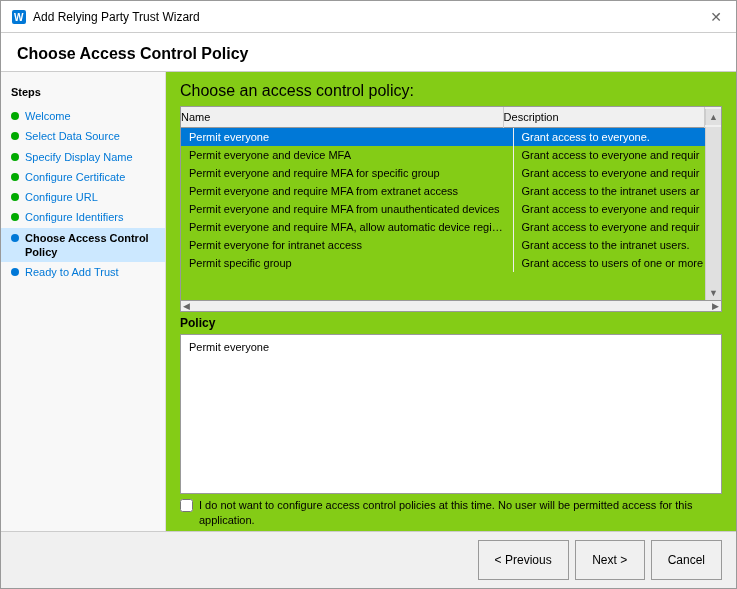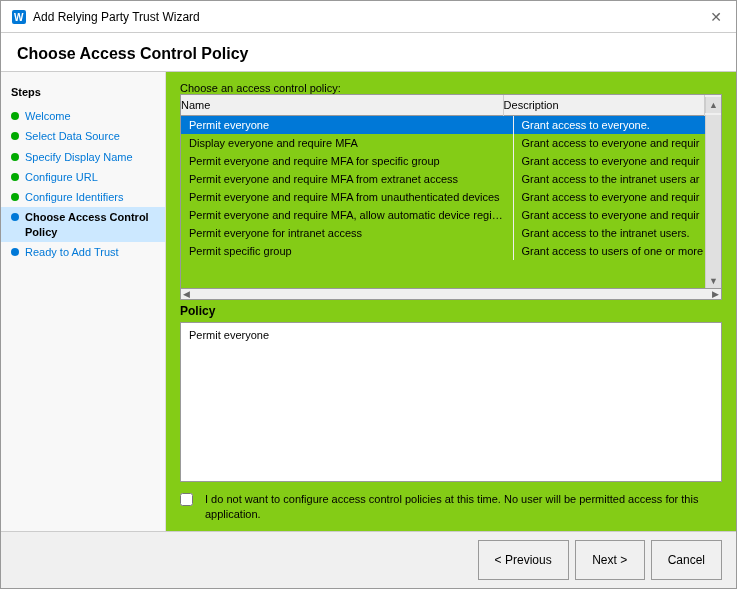--- a/index.html
+++ b/index.html
@@ -122,21 +122,22 @@
 
     .main-panel {
       flex: 1;
       padding: 10px 14px;
       display: flex;
       flex-direction: column;
       overflow: hidden;
     }
 
     .section-label {
-      font-size: 11px;
+      font-size: 16px;
+      margin-bottom: 6px;
       color: #000;
     }
 
     .policy-table-container {
       border: 1px solid #999;
       overflow: hidden;
       flex-shrink: 0;
       height: 195px;
     }
 
@@ -206,24 +207,24 @@
       border: 1px solid #999;
       padding: 6px 8px;
       height: 160px;
       background: #fff;
       font-size: 11px;
       color: #000;
       overflow-y: auto;
     }
 
     .checkbox-row {
-      margin-top: 10px;
+      margin-top: 4px;
       display: flex;
       align-items: flex-start;
-      gap: 12px;
+      gap: 6px;
     }
 
     .checkbox-row input[type=checkbox] {
       margin-top: 1px;
       flex-shrink: 0;
     }
 
     .checkbox-label {
       font-size: 11px;
       color: #000;
@@ -280,20 +281,24 @@
             <div class="sidebar-dot dot-green"></div>
             <span class="sidebar-label">Welcome</span>
           </div>
           <div class="sidebar-item">
             <div class="sidebar-dot dot-green"></div>
             <span class="sidebar-label">Select Data Source</span>
           </div>
           <div class="sidebar-item">
             <div class="sidebar-dot dot-green"></div>
             <span class="sidebar-label">Specify Display Name</span>
+          </div>
+          <div class="sidebar-item">
+            <div class="sidebar-dot dot-green"></div>
+            <span class="sidebar-label">Configure Certificate</span>
           </div>
           <div class="sidebar-item">
             <div class="sidebar-dot dot-green"></div>
             <span class="sidebar-label">Configure URL</span>
           </div>
           <div class="sidebar-item">
             <div class="sidebar-dot dot-green"></div>
             <span class="sidebar-label">Configure Identifiers</span>
           </div>
           <div class="sidebar-item active">
@@ -329,21 +334,21 @@
               <colgroup>
                 <col class="col-name">
                 <col class="col-desc">
               </colgroup>
               <tbody id="policy-table-body">
               <tr class="selected">
                     <td class="col-name">Permit everyone</td>
                     <td class="col-desc">Grant access to everyone.</td>
                   </tr>
                   <tr>
-                    <td class="col-name">Display everyone and require MFA</td>
+                    <td class="col-name">Permit everyone and device MFA</td>
                     <td class="col-desc">Grant access to everyone and requir</td>
                   </tr>
                   <tr>
                     <td class="col-name">Permit everyone and require MFA for specific group</td>
                     <td class="col-desc">Grant access to everyone and requir</td>
                   </tr>
                   <tr>
                     <td class="col-name">Permit everyone and require MFA from extranet access</td>
                     <td class="col-desc">Grant access to the intranet users ar</td>
                   </tr>

